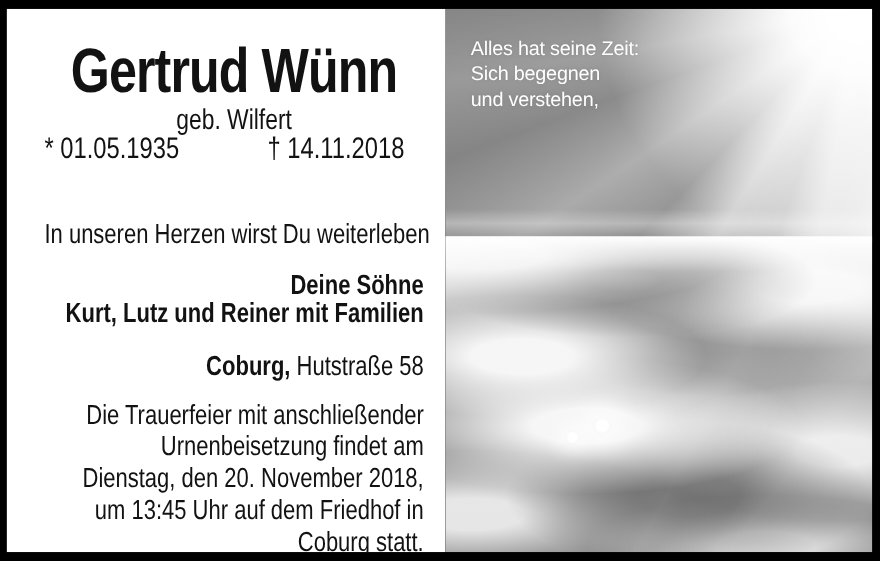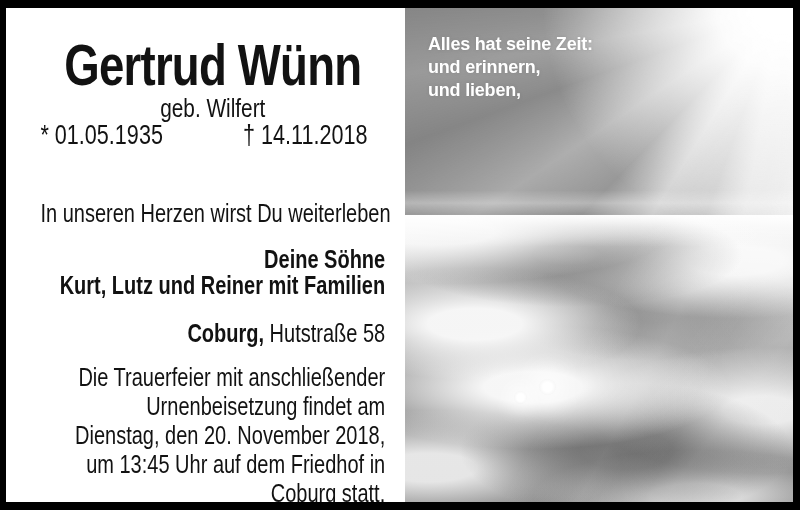--- a/index.html
+++ b/index.html
@@ -111,21 +111,21 @@
     pointer-events:none;
   }
   .flare{
     position:absolute;border-radius:50%;
     background:radial-gradient(circle, #ffffff 0%, #ffffff 40%, rgba(255,255,255,0) 75%);
   }
   .flare.big{left:134px;top:371px;width:17px;height:16px;box-shadow:0 0 22px 10px rgba(255,255,255,.75);}
   .flare.small{left:109px;top:383px;width:13px;height:13px;box-shadow:0 0 16px 7px rgba(255,255,255,.65);}
   .quote{
     position:absolute;left:23px;top:25px;
-    color:#ffffff;font-weight:bold;
+    color:#ffffff;font-weight:normal;
     font-size:18px;line-height:23px;
     letter-spacing:-0.2px;
     text-shadow:0 0 3px rgba(110,110,110,.35);
   }
 </style>
 </head>
 <body>
 
 <div class="card">
 
@@ -154,18 +154,18 @@
   </div>
 
   <div class="photo">
     <div class="sky"></div>
     <div class="clouds"></div>
     <div class="beam"></div>
     <div class="flare big"></div>
     <div class="flare small"></div>
     <div class="quote">
       <div>Alles hat seine Zeit:</div>
-      <div>und erinnern,</div>
-      <div>und lieben,</div>
+      <div>Sich begegnen</div>
+      <div>und verstehen,</div>
     </div>
   </div>
 
 </div>
 
 </body></html>

